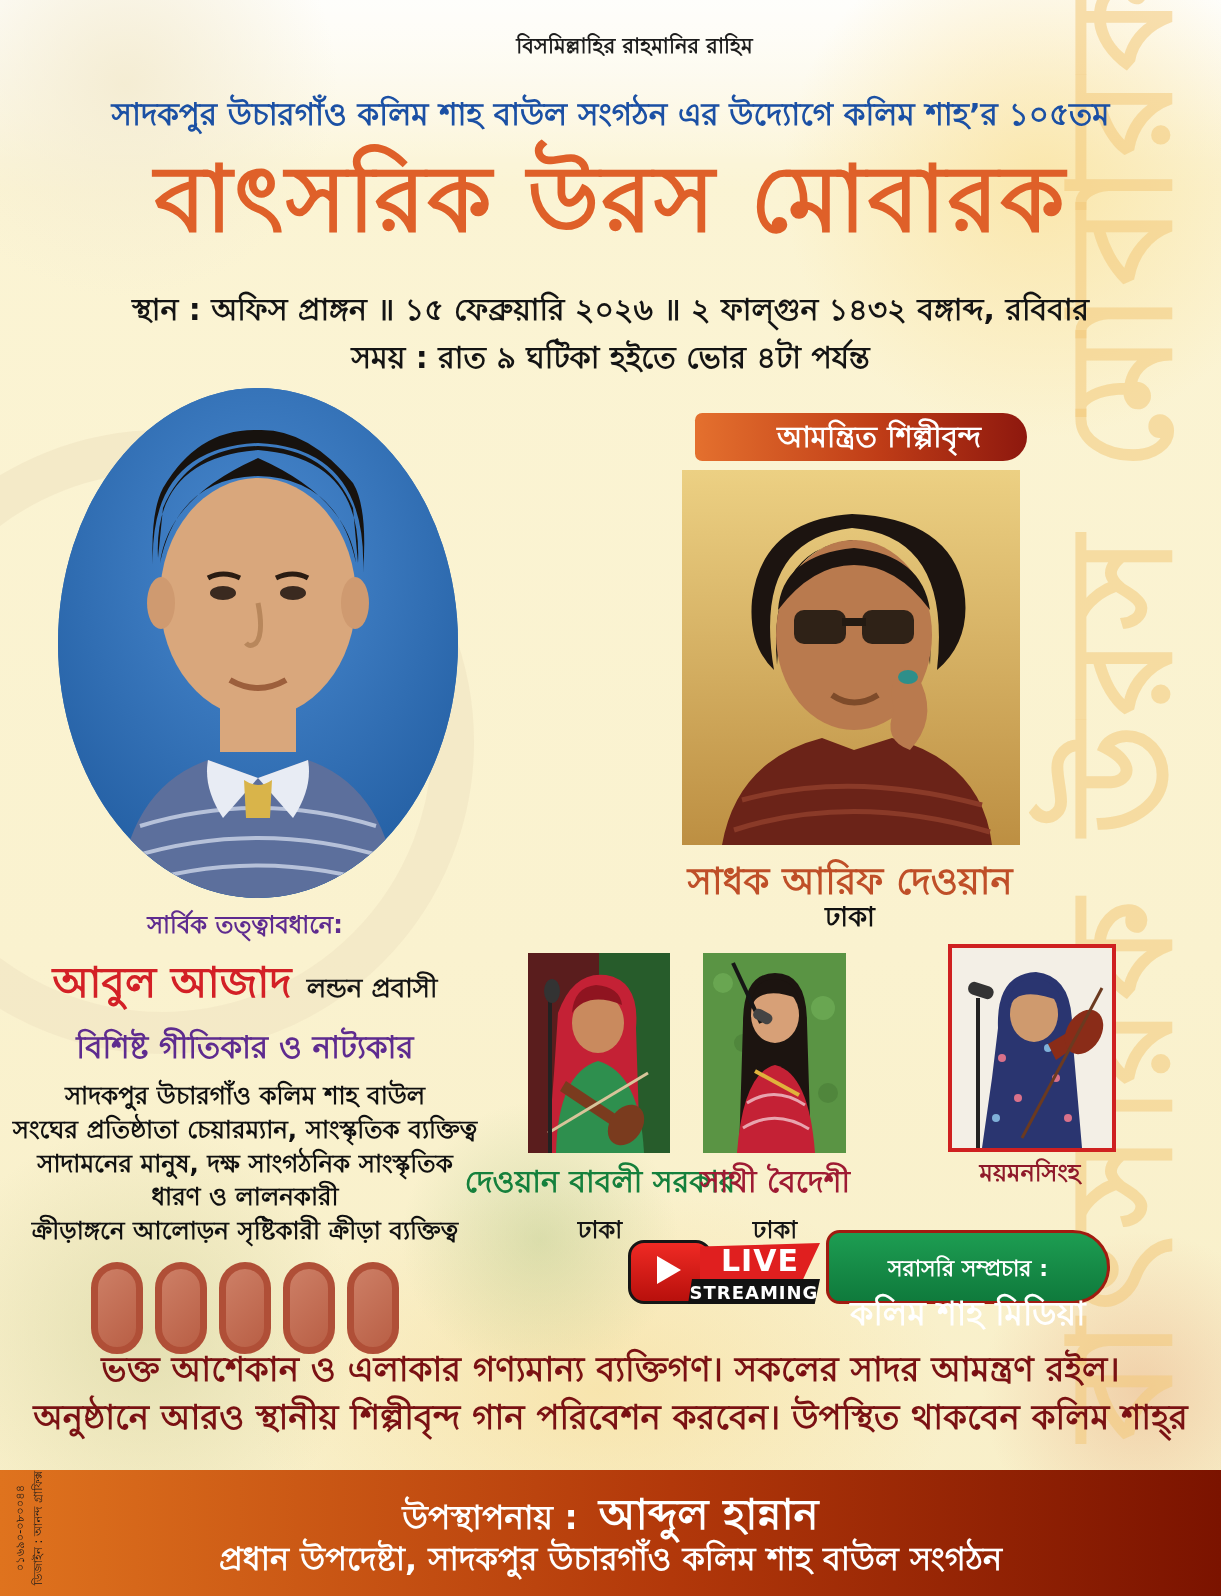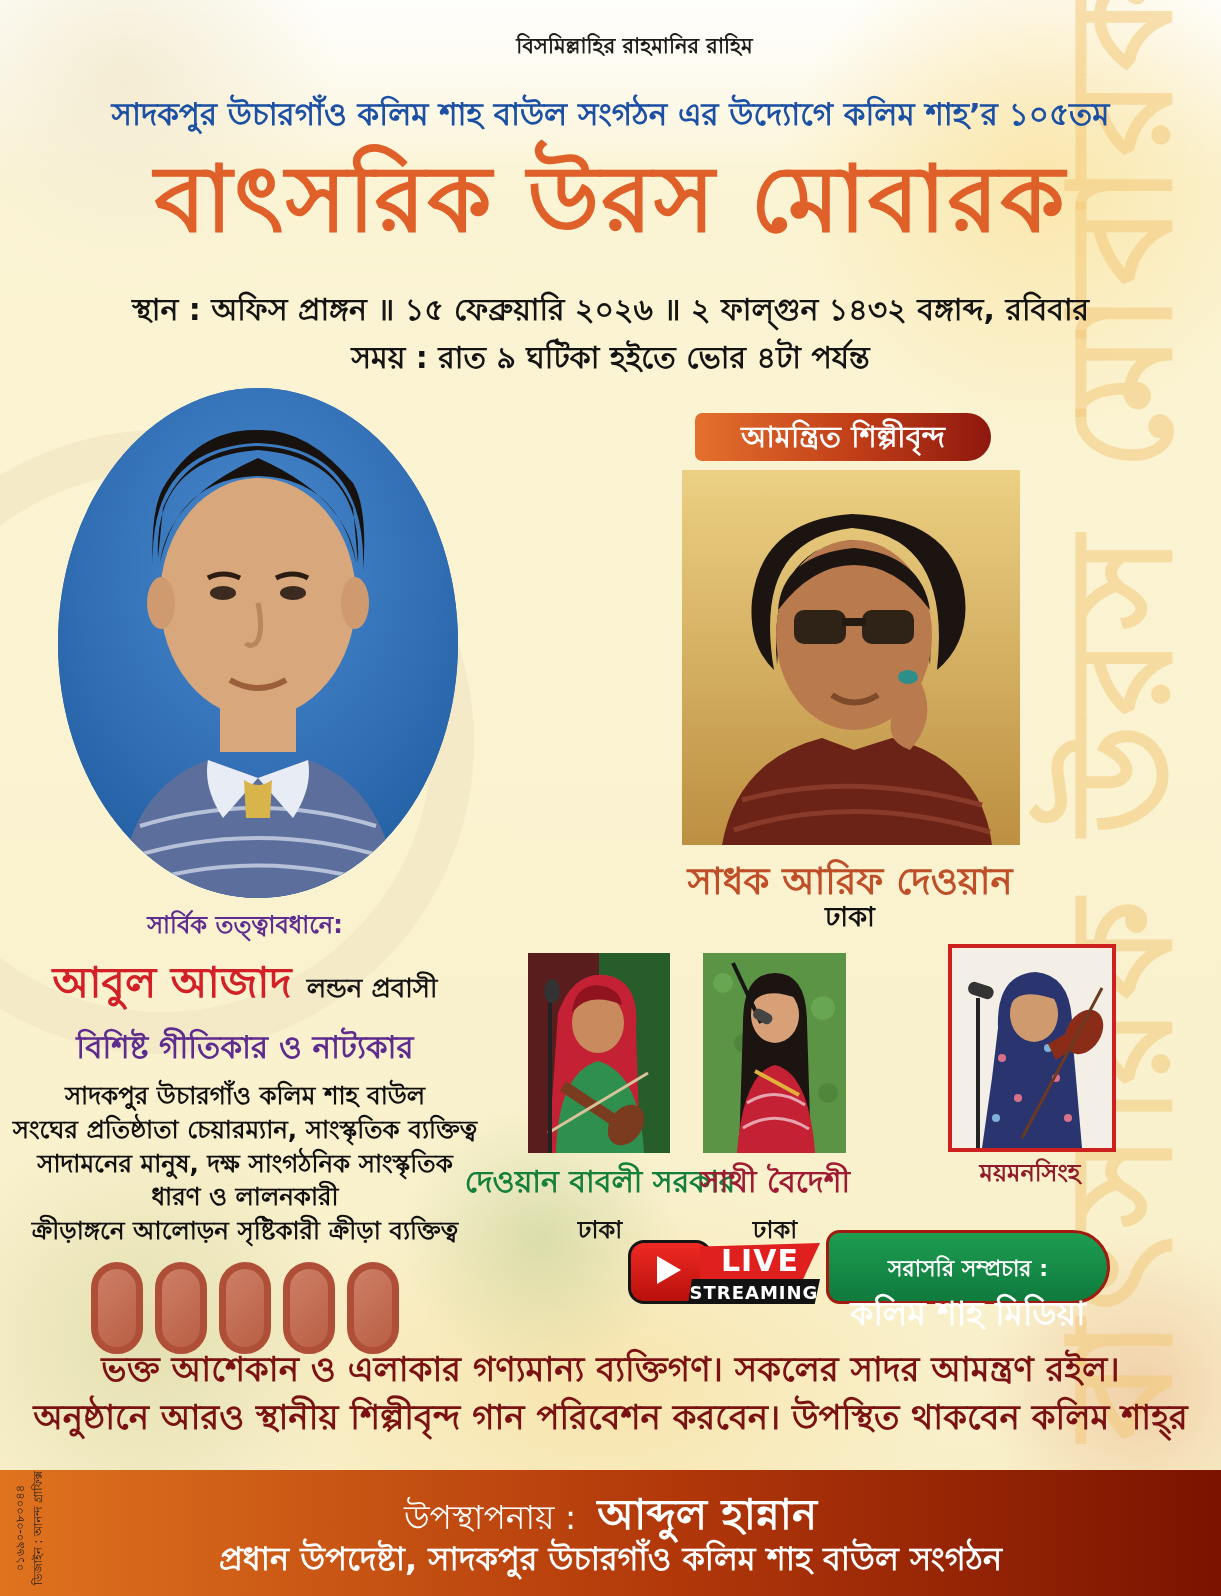--- a/index.html
+++ b/index.html
@@ -31,21 +31,21 @@
   
   .bismillah{left:0;top:30px;width:1221px;font-size:21px;color:#1c1c1c;font-weight:600;padding-left:24px;}
   .orgline{left:0;top:90px;width:1221px;font-size:31px;font-weight:800;color:#1b50a4;}
   .title{left:0;top:142px;width:1221px;font-size:92px;font-weight:800;color:#df6029;letter-spacing:2px;line-height:1.25;}
   .venue{left:0;top:286px;width:1221px;font-size:30px;font-weight:800;color:#141414;}
   .timeline{left:0;top:334px;width:1221px;font-size:30px;font-weight:800;color:#141414;}
   
   .badge{
     left:695px;top:413px;width:296px;height:48px;line-height:48px;
     background:linear-gradient(90deg,#e4702e,#c03d17 55%,#8e180e);
-    border-radius:12px 40px 40px 12px;color:#fff;font-size:29px;font-weight:700;
+    border-radius:12px 40px 40px 12px;color:#fff;font-size:29px;font-weight:700;padding-left:36px;
   }
   .main-photo{left:682px;top:470px;width:338px;height:375px;overflow:hidden;background:#caa05c;}
   .main-name{left:620px;top:852px;width:460px;font-size:37px;font-weight:800;color:#bf4f28;}
   .main-city{left:620px;top:896px;width:460px;font-size:27px;font-weight:700;color:#111;}
   
   .oval-photo{left:58px;top:388px;width:400px;height:510px;border-radius:50%;overflow:hidden;background:#2e6db8;}
   .org-block{left:12px;top:906px;width:466px;}
   .org-head{font-size:24px;font-weight:800;color:#5e2b8f;}
   .org-nameline{margin-top:4px;}
   .org-name{font-size:42px;font-weight:800;color:#d32026;}
@@ -78,21 +78,21 @@
     background:linear-gradient(180deg,#1d9d52,#0f7a3c);
     border:3px solid #a11b10;border-radius:14px 38px 38px 14px;
     color:#fff;box-sizing:border-box;padding-top:18px;
   }
   .bc-head{font-size:22px;font-weight:700;}
   .bc-name{font-size:33px;font-weight:800;margin-top:0px;}
   
   .note{left:0;top:1346px;width:1221px;font-size:34px;font-weight:800;color:#7a1113;line-height:1.4;}
   .footer-band{left:0;top:1470px;width:1221px;height:126px;background:linear-gradient(90deg,#df731e,#b2380a 55%,#7b1300);}
   .f-line1{left:0;top:1482px;width:1221px;color:#fff;}
-  .f-label{font-size:33px;font-weight:400;}
+  .f-label{font-size:33px;font-weight:700;}
   .f-name{font-size:42px;font-weight:800;margin-left:16px;}
   .f-line2{left:0;top:1534px;width:1221px;color:#fff;font-size:32px;font-weight:700;}
   .credit{
     left:12px;top:1590px;width:124px;transform:rotate(-90deg);transform-origin:0 0;
     font-size:11.5px;line-height:1.55;color:#1a1a1a;text-align:center;
   }
 </style>
 </head>
 <body>
 

